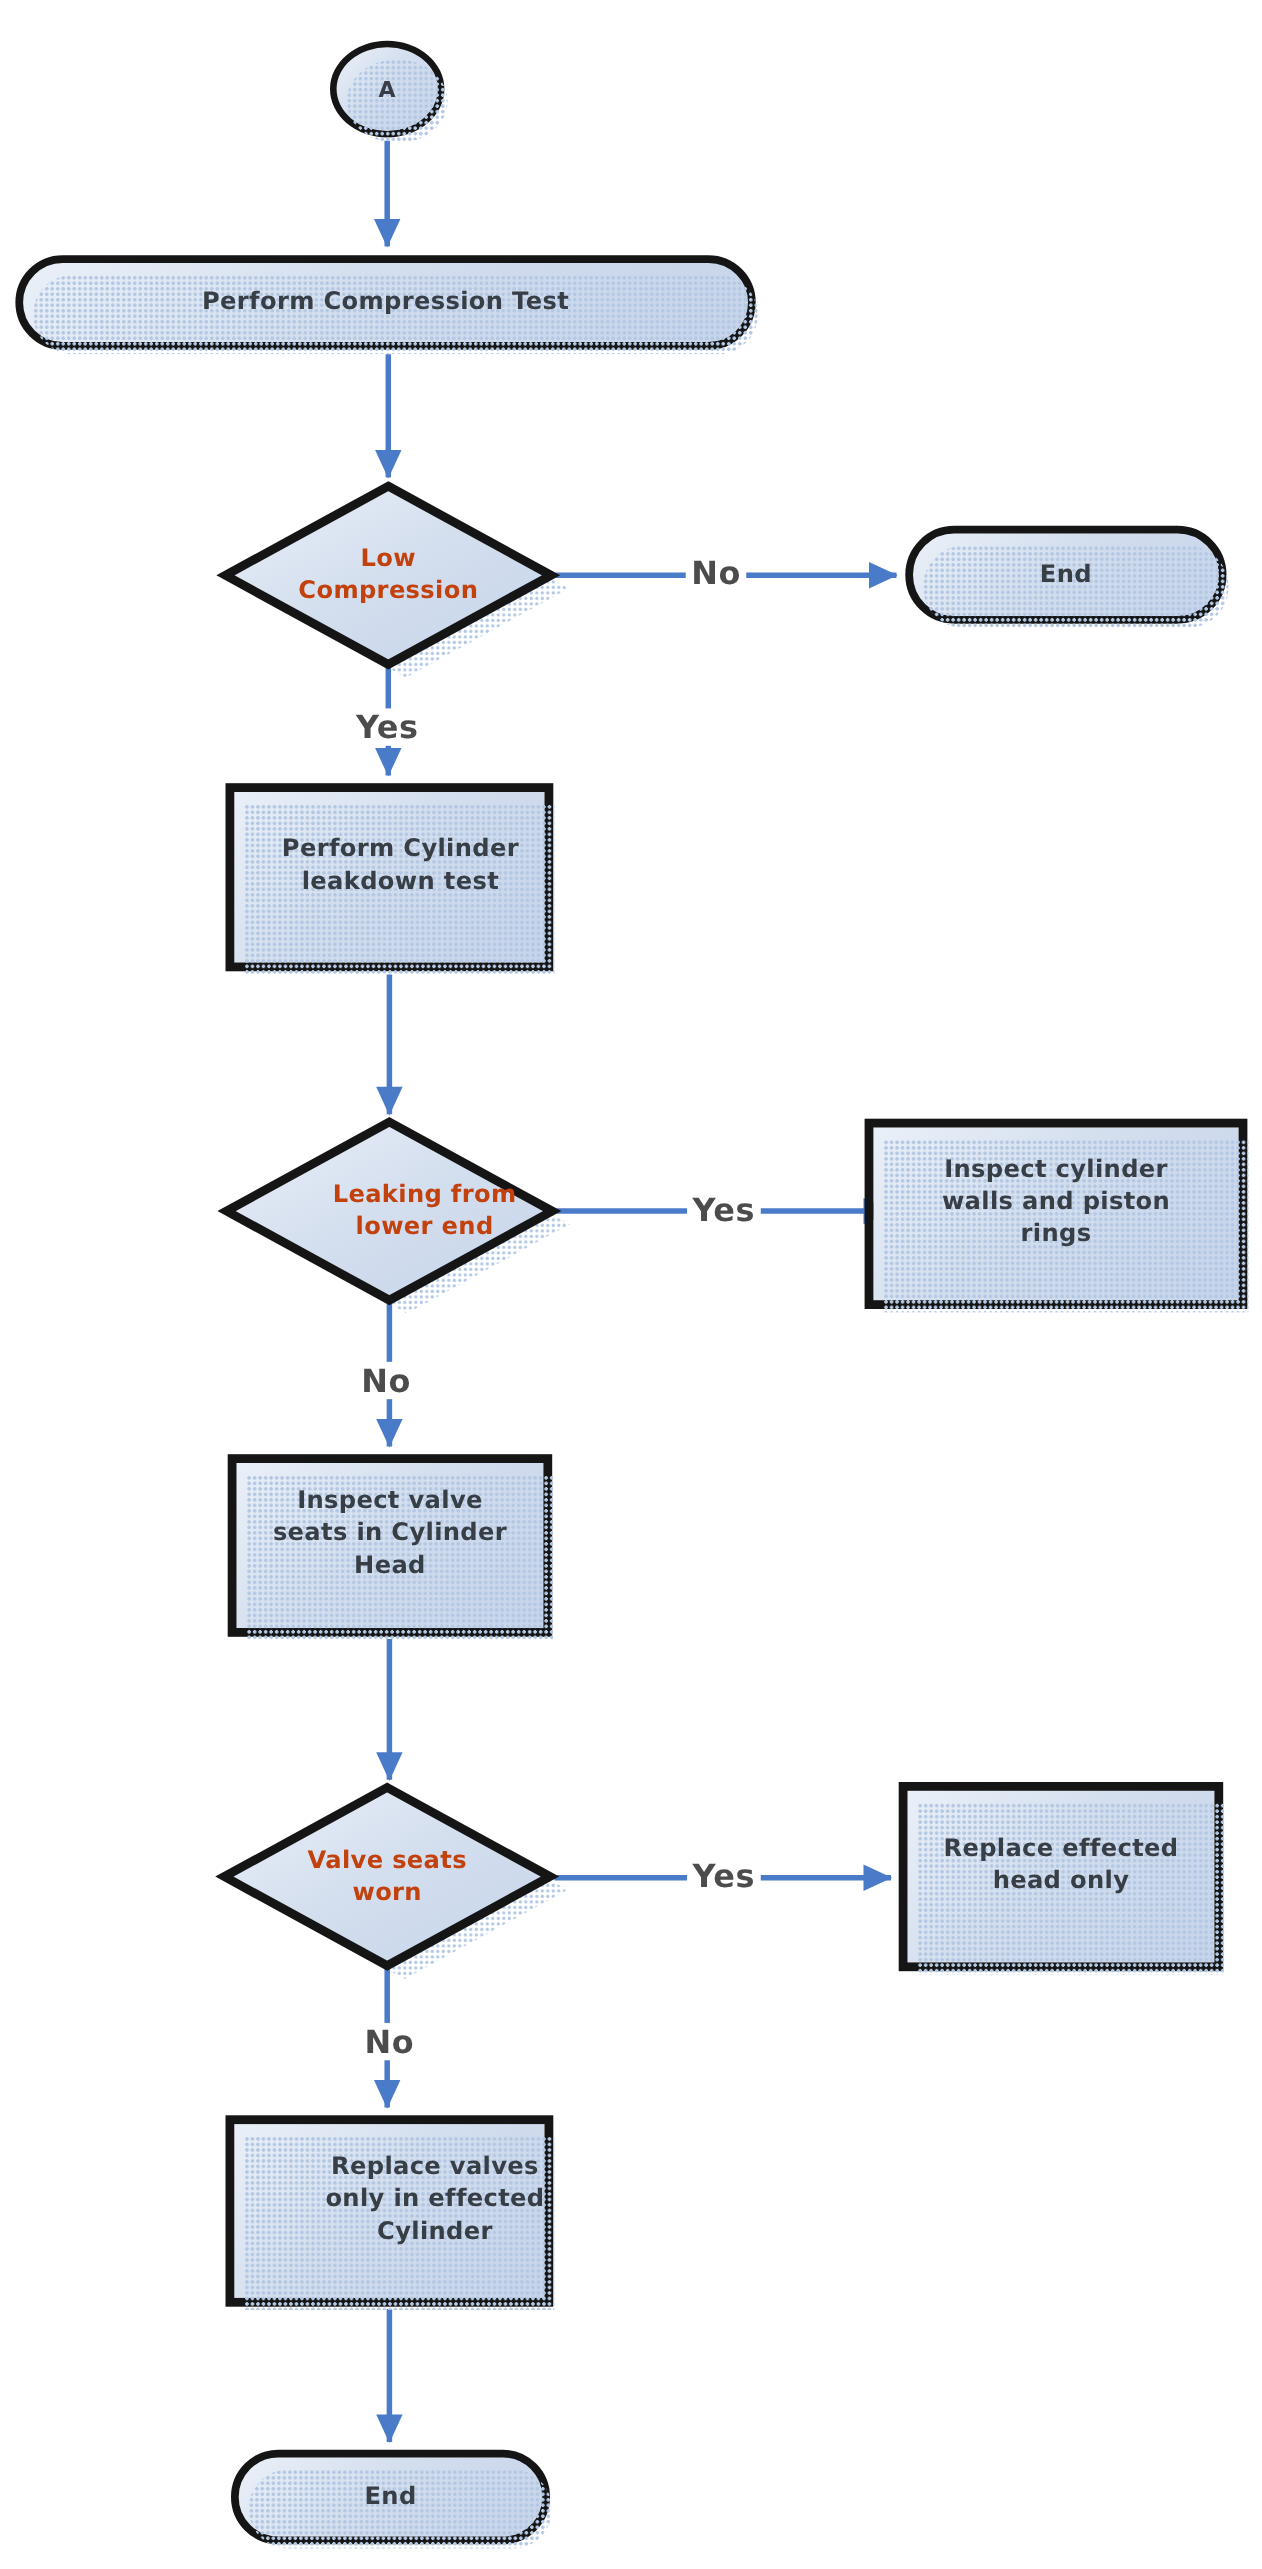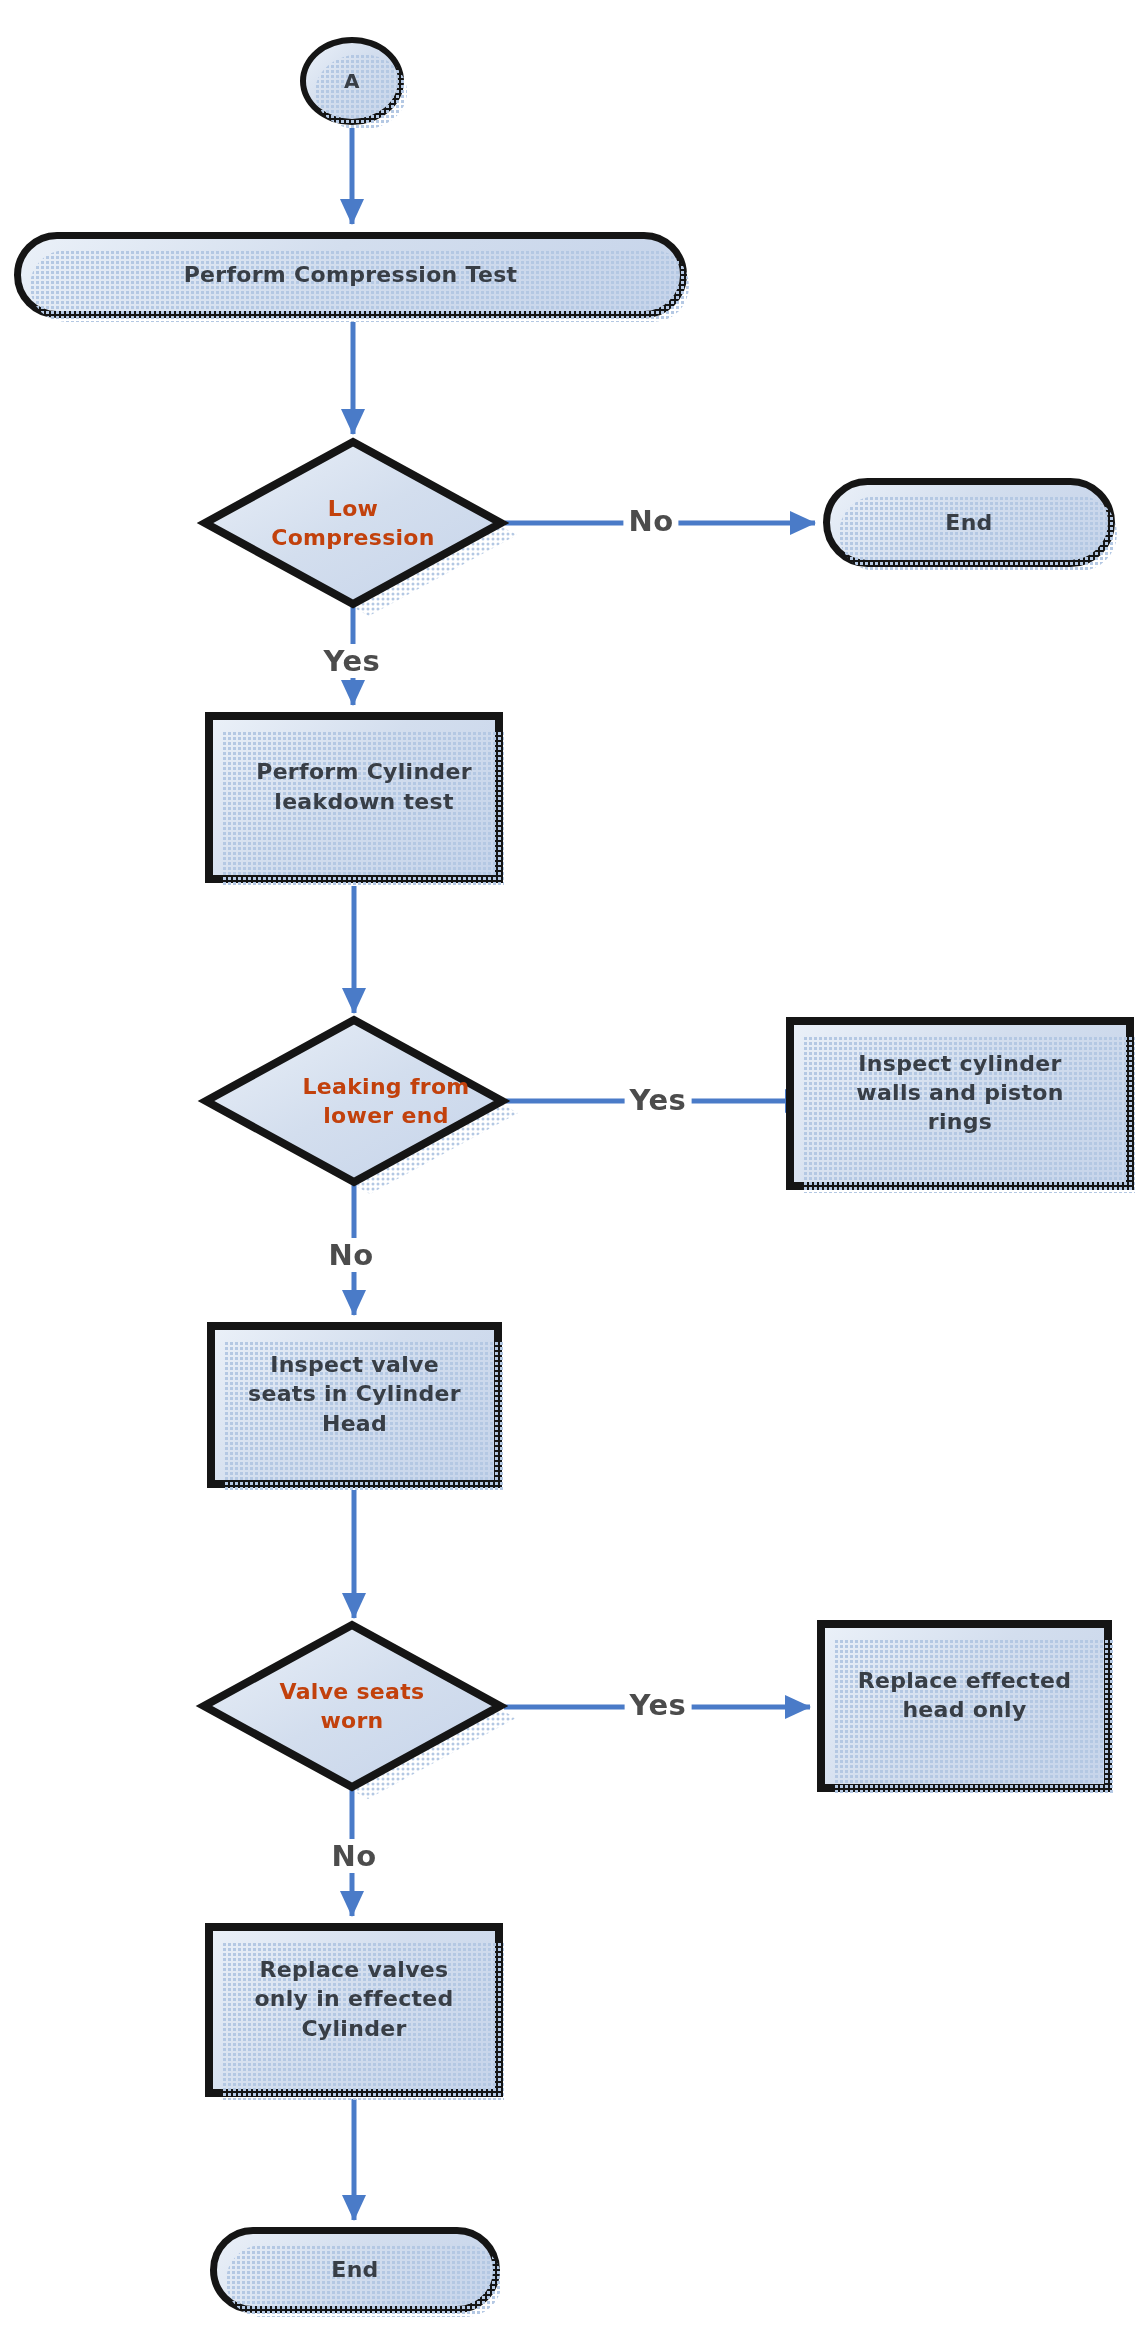--- a/index.html
+++ b/index.html
@@ -55,21 +55,21 @@
   .process    { border-width: 8px; padding-bottom: 22px; }
   .circle     { border-radius: 50%; border-width: 6px; font-size: 20px; }
 
   #n-a          { left: 300px; top: 37px;   width: 104px; height: 88px; }
   #n-pct        { left: 14px;  top: 232px;  width: 673px; height: 86px; }
   #n-end-top    { left: 823px; top: 478px;  width: 292px; height: 89px; }
   #n-leak       { left: 205px; top: 712px;  width: 298px; height: 171px; padding-left: 20px; }
   #n-walls      { left: 774px; top: 1017px; width: 348px; height: 173px; margin-left: 12px; }
   #n-seats      { left: 207px; top: 1322px; width: 295px; height: 166px; }
   #n-rhead      { left: 817px; top: 1620px; width: 295px; height: 172px; }
-  #n-rvalves    { left: 205px; top: 1923px; width: 298px; height: 174px; }
+  #n-rvalves    { left: 205px; top: 1923px; width: 298px; height: 174px; justify-content: flex-end; }
   #n-end-bottom { left: 210px; top: 2227px; width: 290px; height: 86px; }
 
   
   .dlabel {
     position: absolute;
     z-index: 3;
     transform: translate(-50%, -50%);
     text-align: center;
     color: #c2410c;
     font-weight: bold;

